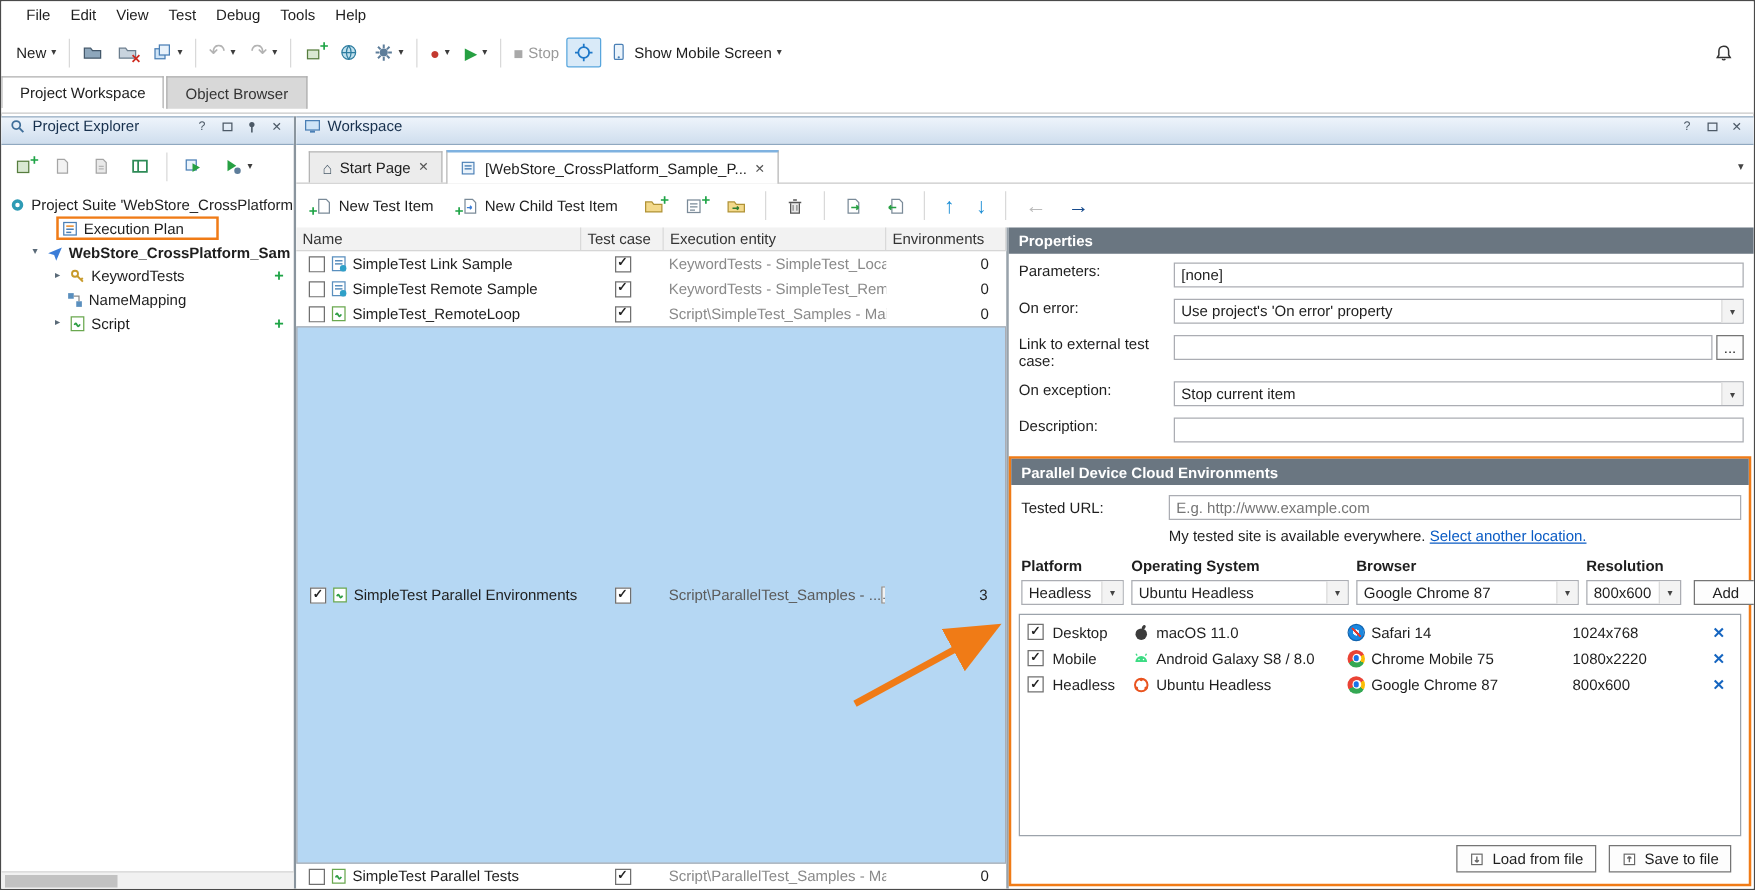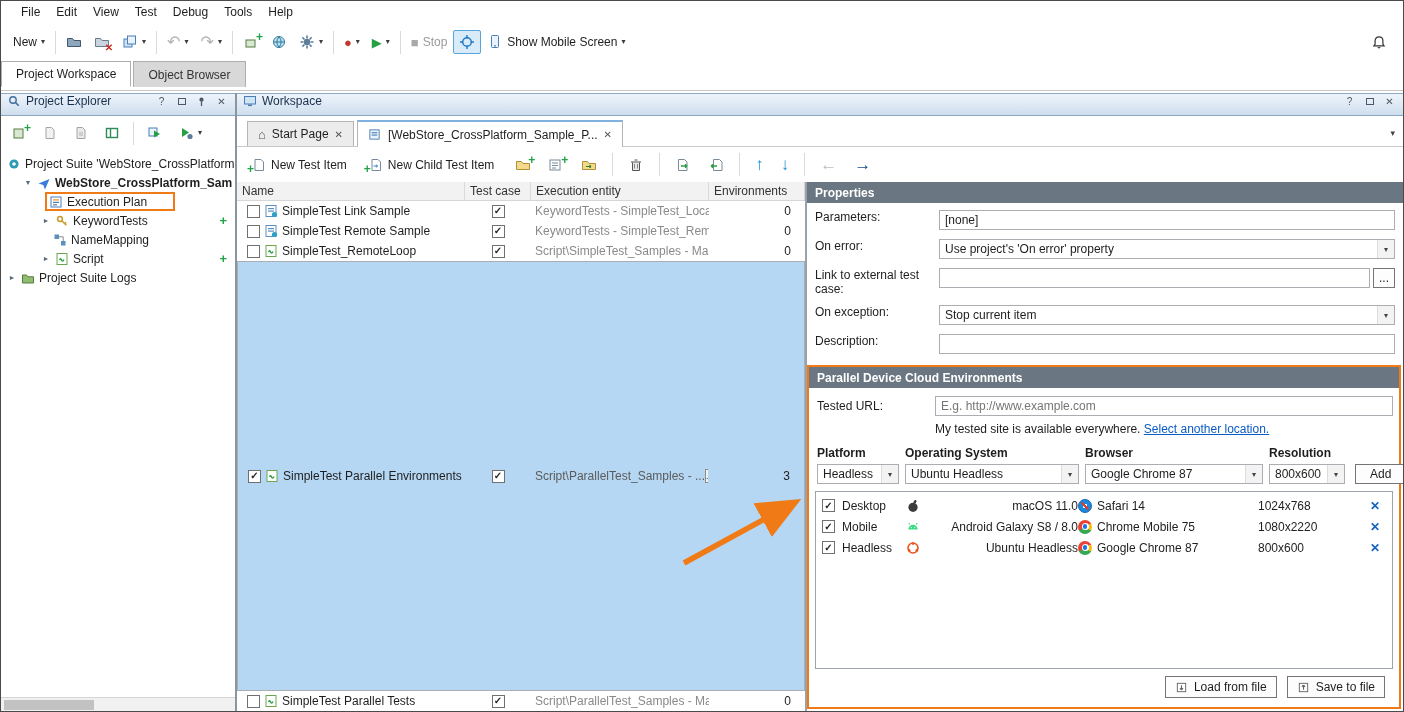--- a/index.html
+++ b/index.html
@@ -118,21 +118,21 @@
   .w-res { width:82px; }
   .env-selects { display:flex; gap:6px; margin-bottom:7px; padding-left:2px; align-items:center; }
   .sel.s-plat { flex:none; width:82px; }
   .sel.s-os { flex:none; width:174px; }
   .sel.s-br { flex:none; width:178px; }
   .sel.s-res { flex:none; width:76px; }
   .add-btn { margin-left:4px; height:20px; padding:0 14px; }
   .env-list { flex:1; border:1px solid #9ca3ab; background:#fff; overflow:hidden; padding-top:3px; min-height:0; }
   .erow { display:flex; align-items:center; height:21px; padding-left:6px; }
   .e-plat { width:64px; margin-left:7px; }
-  .e-os { width:172px; display:flex; align-items:center; gap:5px;justify-content:space-between; }
+  .e-os { width:172px; display:flex; align-items:center; gap:5px; }
   .e-br { width:180px; display:flex; align-items:center; gap:5px; }
   .e-res { width:100px; }
   .e-x { margin-left:auto; margin-right:12px; color:#1565c0; font-weight:bold; font-size:12px; }
   .par-buttons { display:flex; justify-content:flex-end; gap:10px; padding:7px 8px 3px 0; }
 
   
   .chrome-ic { width:14px; height:14px; min-width:14px; border-radius:50%; position:relative;
     background:conic-gradient(from -60deg, #ea4335 0 120deg, #fbbc05 120deg 180deg, #34a853 180deg 300deg, #ea4335 300deg 360deg); }
   .chrome-ic::after { content:""; position:absolute; inset:3.5px; background:#fff; border-radius:50%; }
   .chrome-ic::before { content:""; position:absolute; inset:4.7px; background:#1a73e8; border-radius:50%; z-index:1; }
@@ -342,43 +342,43 @@
       </div>
       <div class="tree">
         <div class="tnode" style="padding-left:6px;">
           <span class="ic sm">
               <svg width="14" height="14" viewBox="0 0 14 14">
                 <circle cx="7" cy="7" r="4.6" fill="#2e9bb5"></circle>
                 <circle cx="7" cy="7" r="1.8" fill="#fff"></circle>
               </svg>
             </span>
           <span>Project Suite 'WebStore_CrossPlatform...</span>
-        </div>
-        <div class="tnode bold" style="padding-left:22px;">
-          <span class="exp">▼</span>
-          <span class="ic sm">
-              <svg width="14" height="14" viewBox="0 0 14 14">
-                <path d="M1.5 7.5L12.5 3 8 13.5 6.3 9z" fill="#3b7dd8"></path>
-              </svg>
-            </span>
-          <span>WebStore_CrossPlatform_Sam</span>
         </div>
         <div class="tnode" style="padding-left:44px;">
           <span class="exec-box">
             <span class="ic sm">
                 <svg width="14" height="14" viewBox="0 0 14 14">
                   <rect x="2" y="2" width="10" height="10" fill="#fff" stroke="#4a7fb5"></rect>
                   <rect x="4" y="4.3" width="6" height="1.2" fill="#e98b2a"></rect>
                   <rect x="4" y="6.8" width="6" height="1.2" fill="#4a7fb5"></rect>
                   <rect x="4" y="9.3" width="4" height="1.2" fill="#4a7fb5"></rect>
                 </svg>
               </span>
             <span>Execution Plan</span>
           </span>
         </div>
+        <div class="tnode bold" style="padding-left:22px;">
+          <span class="exp">▼</span>
+          <span class="ic sm">
+              <svg width="14" height="14" viewBox="0 0 14 14">
+                <path d="M1.5 7.5L12.5 3 8 13.5 6.3 9z" fill="#3b7dd8"></path>
+              </svg>
+            </span>
+          <span>WebStore_CrossPlatform_Sam</span>
+        </div>
         <div class="tnode" style="padding-left:40px;">
           <span class="exp">►</span>
           <span class="ic sm">
               <svg width="14" height="14" viewBox="0 0 14 14">
                 <circle cx="5" cy="5" r="2.4" fill="none" stroke="#c89a2a" stroke-width="1.5"></circle>
                 <path d="M6.8 6.8l4.5 4.5M9.8 9.8l1.4-1.4" stroke="#c89a2a" stroke-width="1.5"></path>
               </svg>
             </span>
           <span>KeywordTests</span>
           <span class="plus-mark">+</span>
@@ -396,29 +396,20 @@
         <div class="tnode" style="padding-left:40px;">
           <span class="exp">►</span>
           <span class="ic sm">
               <svg width="14" height="14" viewBox="0 0 14 14">
                 <rect x="2" y="1.5" width="10" height="11" fill="#fff" stroke="#6aa84f"></rect>
                 <path d="M4.5 8c2-4.5 2 4.5 4.5-.5" stroke="#2e9e44" fill="none" stroke-width="1.4"></path>
               </svg>
             </span>
           <span>Script</span>
           <span class="plus-mark">+</span>
-        </div>
-        <div class="tnode" style="padding-left:6px;">
-          <span class="exp">►</span>
-          <span class="ic sm">
-              <svg width="14" height="14" viewBox="0 0 14 14">
-                <path d="M1.5 4h4l1.3 1.8h5.7V12H1.5z" fill="#8fbc6f" stroke="#567d3e"></path>
-              </svg>
-            </span>
-          <span>Project Suite Logs</span>
         </div>
       </div>
       <div class="hscroll">
           <span class="hthumb"></span>
         </div>
     </div>
 
     <div class="workspace">
       <div class="phead">
         <span class="ic sm">

